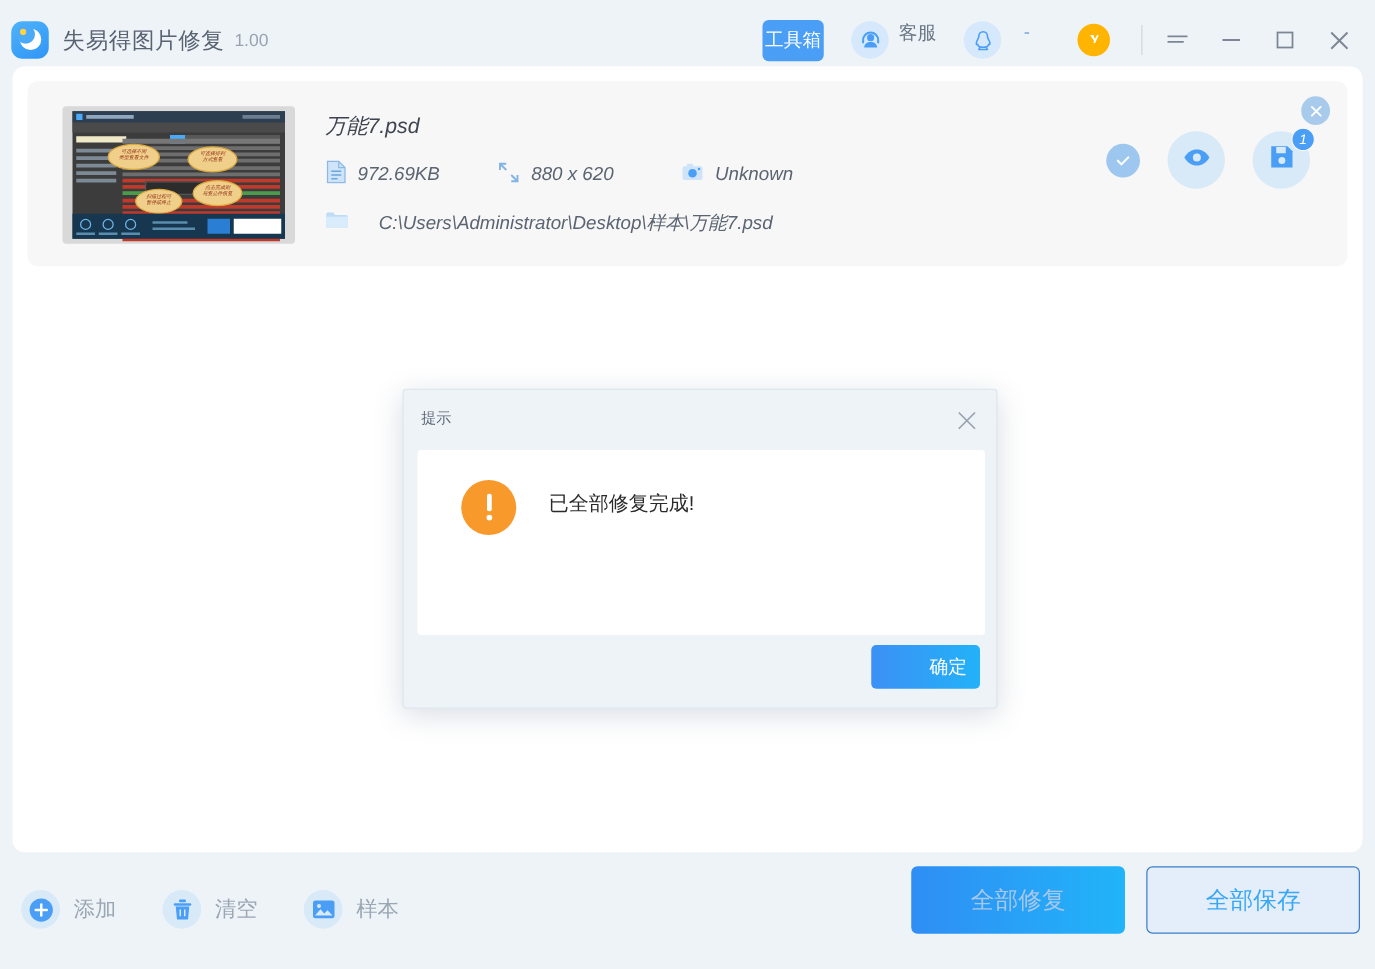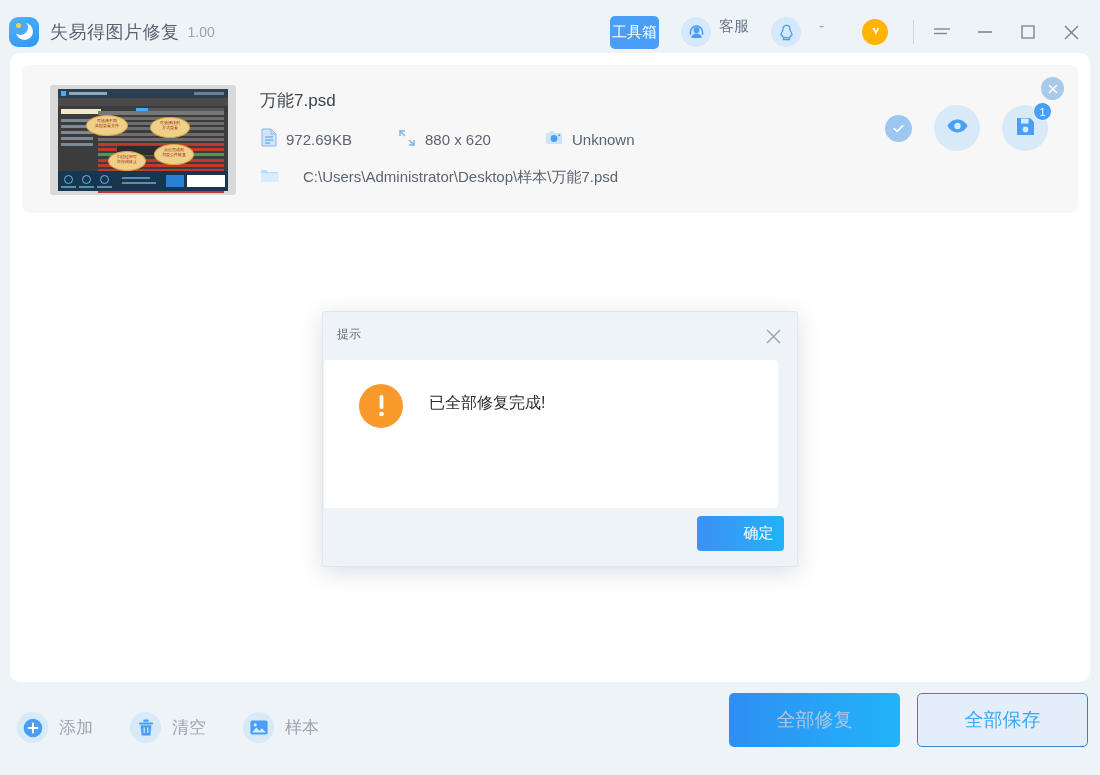--- a/index.html
+++ b/index.html
@@ -87,21 +87,21 @@
   .panel {
     position: absolute; left: 10px; top: 53px;
     width: 1080px; height: 629px;
     background: #ffffff; border-radius: 10px;
   }
 
   
   .file-card {
     position: absolute; left: 12px; top: 12px;
     width: 1056px; height: 148px;
-    background: #f7f7f7; border-radius: 8px;
+    background: #f7f7f7; border-radius: 8px; font-style: italic;
   }
   .thumb {
     position: absolute; left: 28px; top: 20px;
     width: 186px; height: 110px;
     background: #d9d9d9; border-radius: 3px;
     overflow: hidden;
   }
   .thumb-inner {
     position: absolute; left: 8px; top: 4px; width: 170px; height: 102px;
     background: #3c3c3c;
@@ -195,21 +195,21 @@
   .dlg-title {
     position: absolute; left: 14px; top: 14px;
     font-size: 12px; color: #5e6775;
   }
   .dlg-close {
     position: absolute; right: 11px; top: 11px;
     width: 26px; height: 26px; cursor: pointer;
     display: flex; align-items: center; justify-content: center;
   }
   .dlg-body {
-    position: absolute; left: 1px; top: 48px;
+    position: absolute; left: 11px; top: 48px;
     width: 454px; height: 148px;
     background: #ffffff; border-radius: 3px;
   }
   .dlg-icon {
     position: absolute; left: 35px; top: 24px;
     width: 44px; height: 44px; border-radius: 50%;
     background: #f79a2b;
     display: flex; align-items: center; justify-content: center;
   }
   .dlg-msg {

